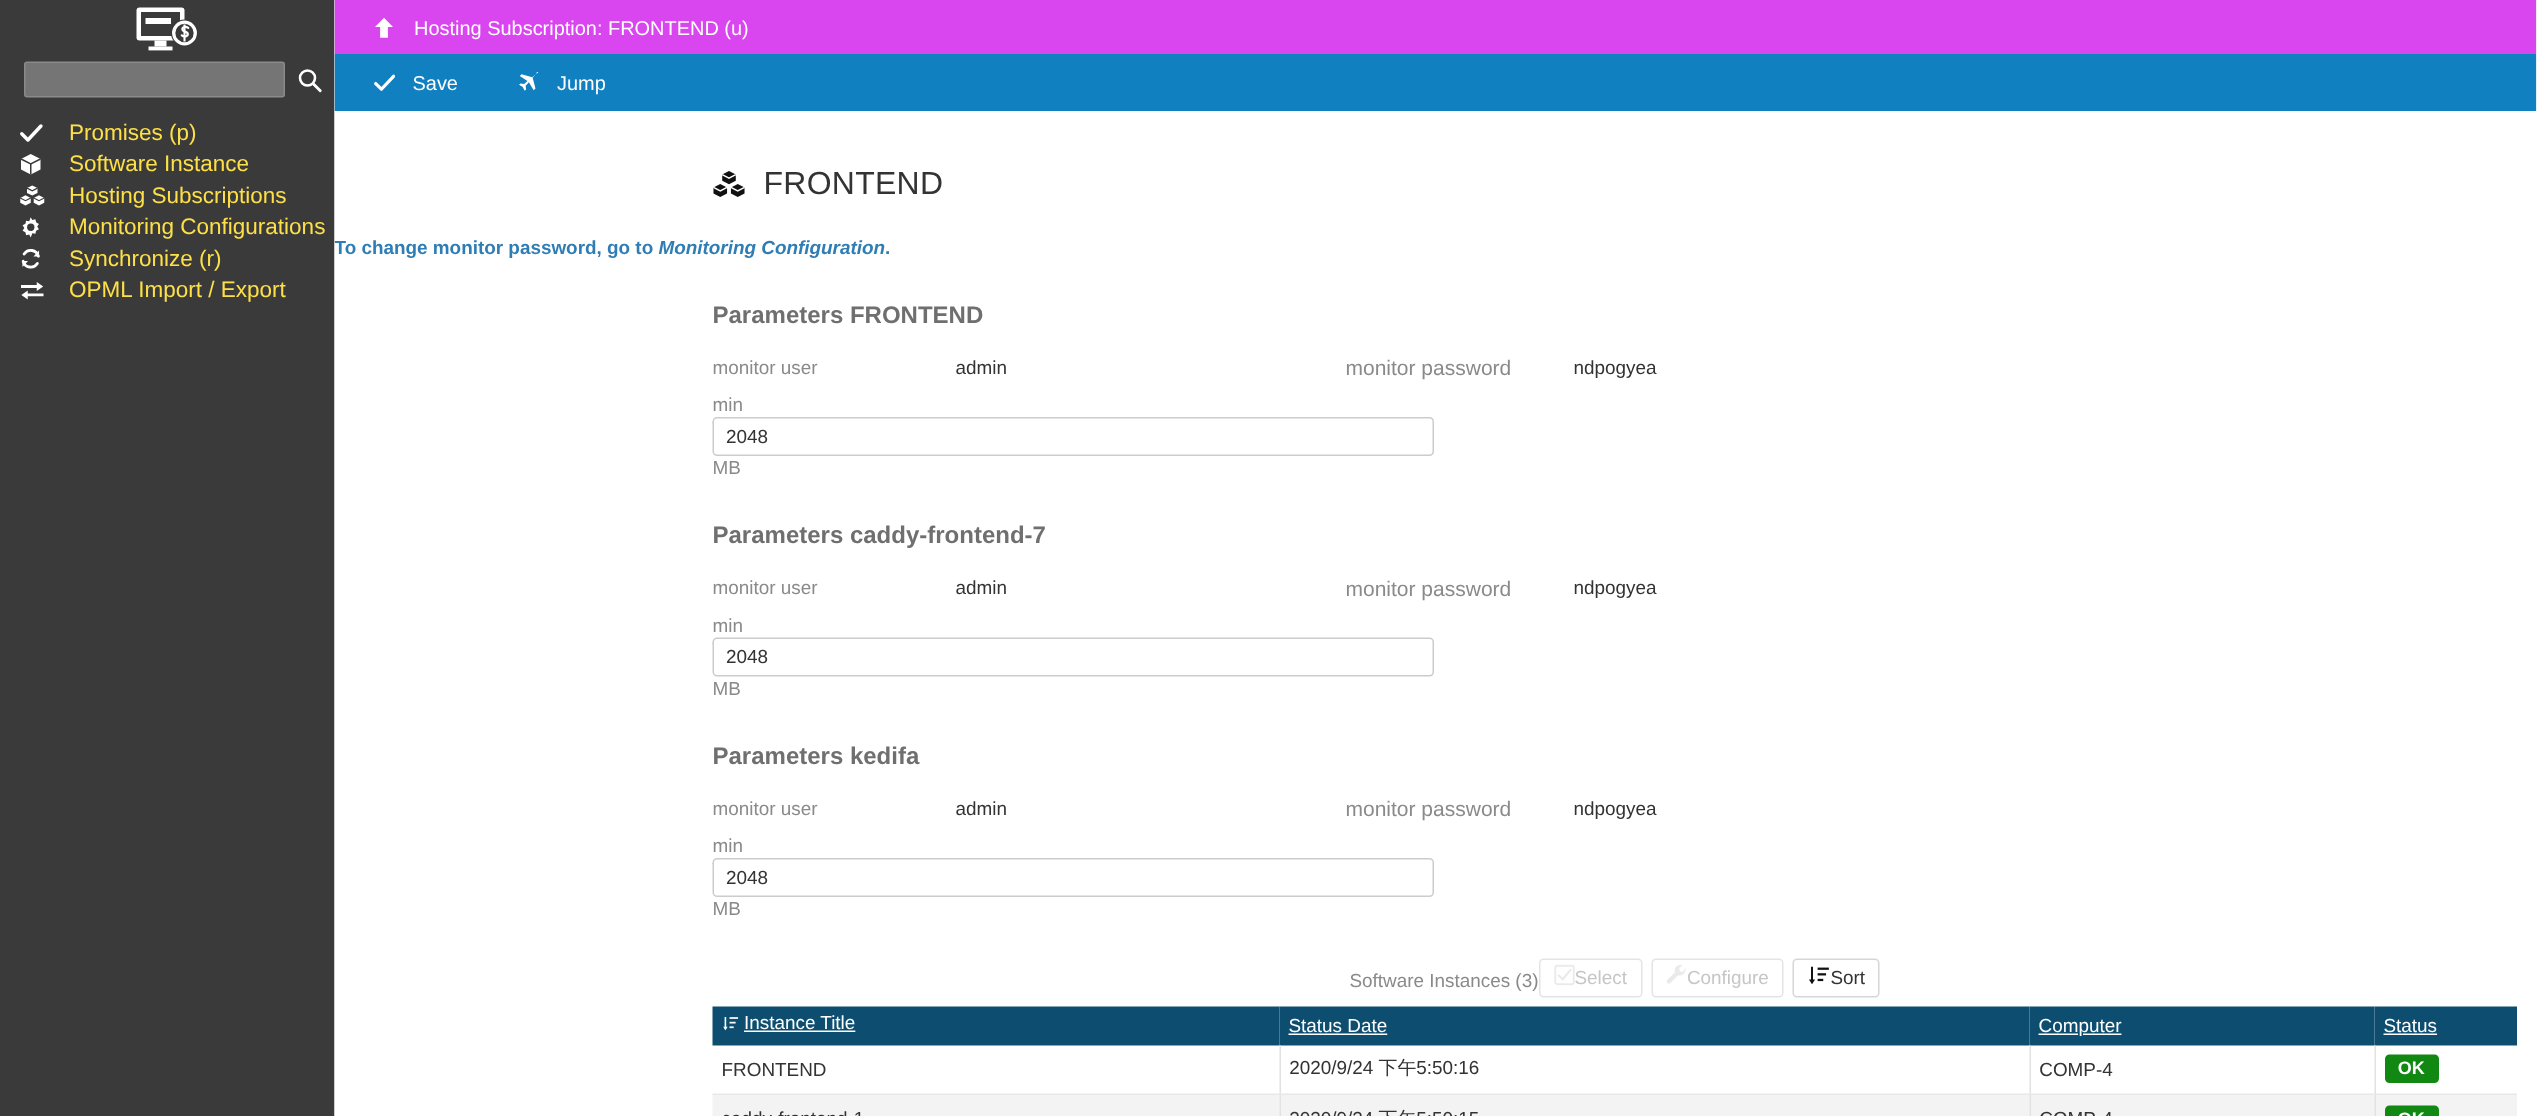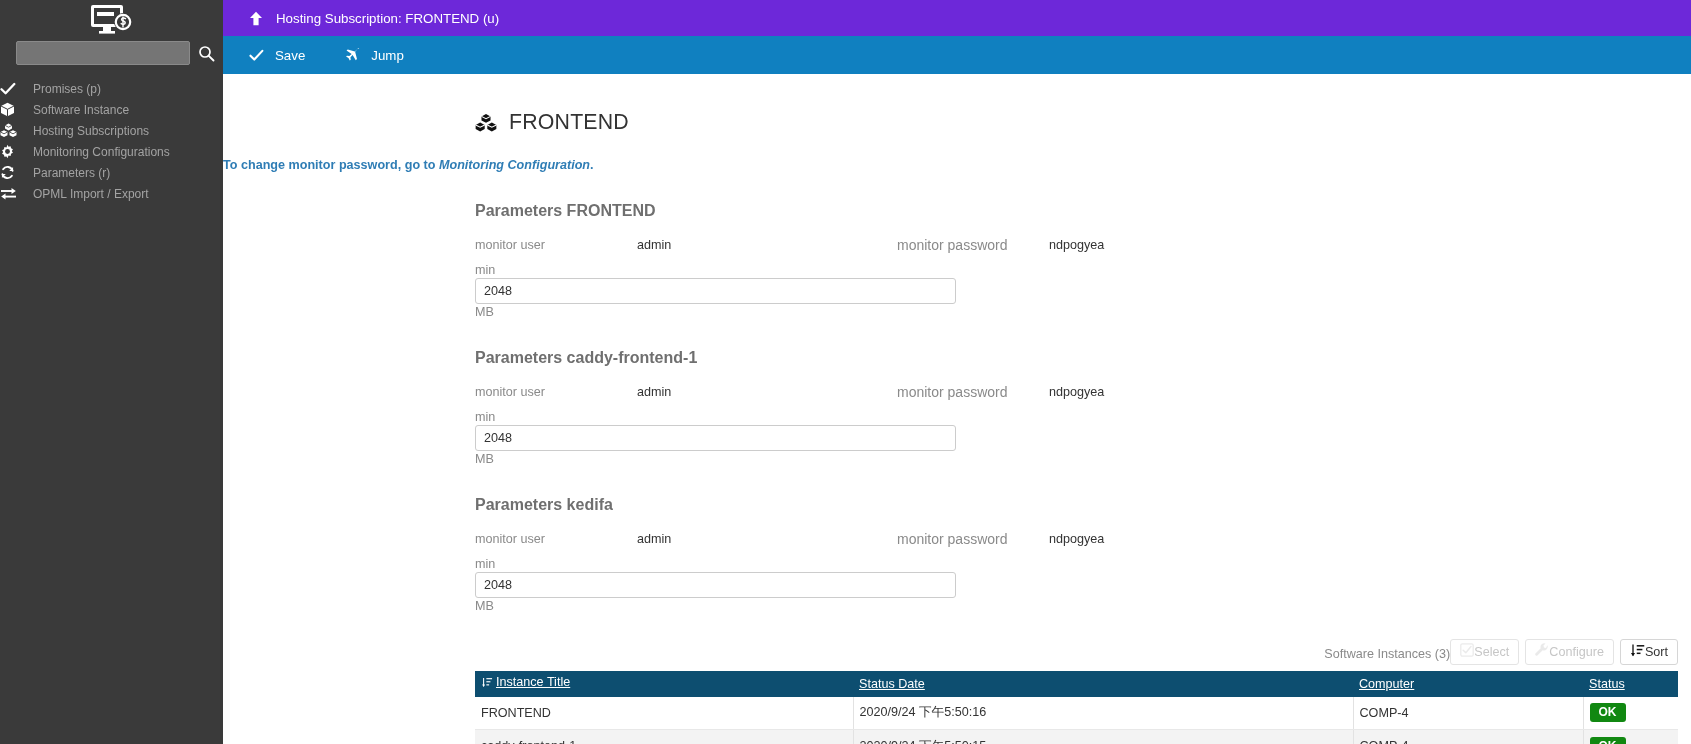--- a/index.html
+++ b/index.html
@@ -43,37 +43,38 @@
     outline: none;
   }
   .search-btn {
     background: transparent; border: none; padding: 0;
     cursor: pointer; line-height: 0;
   }
   .nav { margin-top: 10px; }
   .nav-item {
     display: flex; align-items: center;
     height: 21px;
-    color: #a3a3a3;
-    font-size: 12px;
+    padding-left: 13px;
+    color: #fde047;
+    font-size: 15px;
     cursor: pointer;
     white-space: nowrap;
   }
   .nav-icon {
     width: 26px; min-width: 26px;
     display: inline-flex; align-items: center; justify-content: flex-start;
     color: #ffffff;
   }
   .nav-label { margin-left: 7px; }
 
   
   .main { flex: 1; height: 744px; position: relative; background: #ffffff; overflow: hidden; }
 
   .topbar {
-    height: 36px; background: #6d28d9;
+    height: 36px; background: #d946ef;
     display: flex; align-items: center;
     padding-left: 26px;
     color: #ffffff;
     font-size: 13.3px;
   }
   .topbar .up-icon { margin-right: 13px; display: inline-flex; }
   .actionbar {
     height: 38px; background: #1080c0;
     display: flex; align-items: center;
     color: #ffffff; font-size: 13.3px;
@@ -131,21 +132,21 @@
     font-size: 12.6px; color: #333333;
     padding: 0 8px; outline: none;
     background: #ffffff;
   }
 
   
   .table-block { margin-top: 26px; }
   .table-head-row {
     display: flex; align-items: flex-end;
     padding: 0 13px 0 252px;
-    justify-content: flex-end;
+    justify-content: center;
   }
   .table-caption { font-size: 12.6px; color: #8a8a8a; padding-bottom: 4px; }
   .tbtns { display: flex; align-items: center; gap: 6px; }
   .tbtn {
     display: inline-flex; align-items: center; gap: 0;
     height: 26px; padding: 0 9px;
     border: 1px solid #d6d6d6; border-radius: 3px;
     background: #ffffff;
     font-family: "Liberation Sans", sans-serif;
     font-size: 12.6px; color: #333333;
@@ -275,21 +276,21 @@
 
       <div class="nav-item">
         <span class="nav-icon">
           <svg width="15" height="15" viewBox="0 0 16 16">
             <path d="M13.4 6.2A5.6 5.6 0 0 0 3.3 4.6" fill="none" stroke="#ffffff" stroke-width="2" stroke-linecap="round"></path>
             <path d="M2.6 9.8a5.6 5.6 0 0 0 10.1 1.6" fill="none" stroke="#ffffff" stroke-width="2" stroke-linecap="round"></path>
             <path d="M13.9 2.2 L13.9 6.4 L9.9 6.4 Z" fill="#ffffff"></path>
             <path d="M2.1 13.8 L2.1 9.6 L6.1 9.6 Z" fill="#ffffff"></path>
           </svg>
         </span>
-        <span class="nav-label">Parameters (r)</span>
+        <span class="nav-label">Synchronize (r)</span>
       </div>
 
       <div class="nav-item">
         <span class="nav-icon">
           <svg width="17" height="13" viewBox="0 0 17 13">
             <line x1="1" y1="4" x2="14" y2="4" stroke="#ffffff" stroke-width="1.9"></line>
             <path d="M11.5 1 L15.8 4 L11.5 7 Z" fill="#ffffff"></path>
             <line x1="16" y1="9.6" x2="3" y2="9.6" stroke="#ffffff" stroke-width="1.9"></line>
             <path d="M5.5 6.6 L1.2 9.6 L5.5 12.6 Z" fill="#ffffff"></path>
           </svg>
@@ -361,21 +362,21 @@
             <span class="rlabel-box">monitor password</span>
             <span class="pvalue">ndpogyea</span>
           </div>
         </div>
         <div class="field-row">
           <span class="field-label">min free disk MB</span>
           <input class="text-input" type="text" value="2048" style="">
         </div>
       </div>
 
-      <h2 class="section-title">Parameters caddy-frontend-1</h2>
+      <h2 class="section-title">Parameters caddy-frontend-7</h2>
       <div class="param-grid">
         <div class="prow prow-split">
           <div class="left-col">
             <span class="plabel">monitor user</span>
             <span class="pvalue">admin</span>
           </div>
           <div class="right-col">
             <span class="rlabel-box">monitor password</span>
             <span class="pvalue">ndpogyea</span>
           </div>

